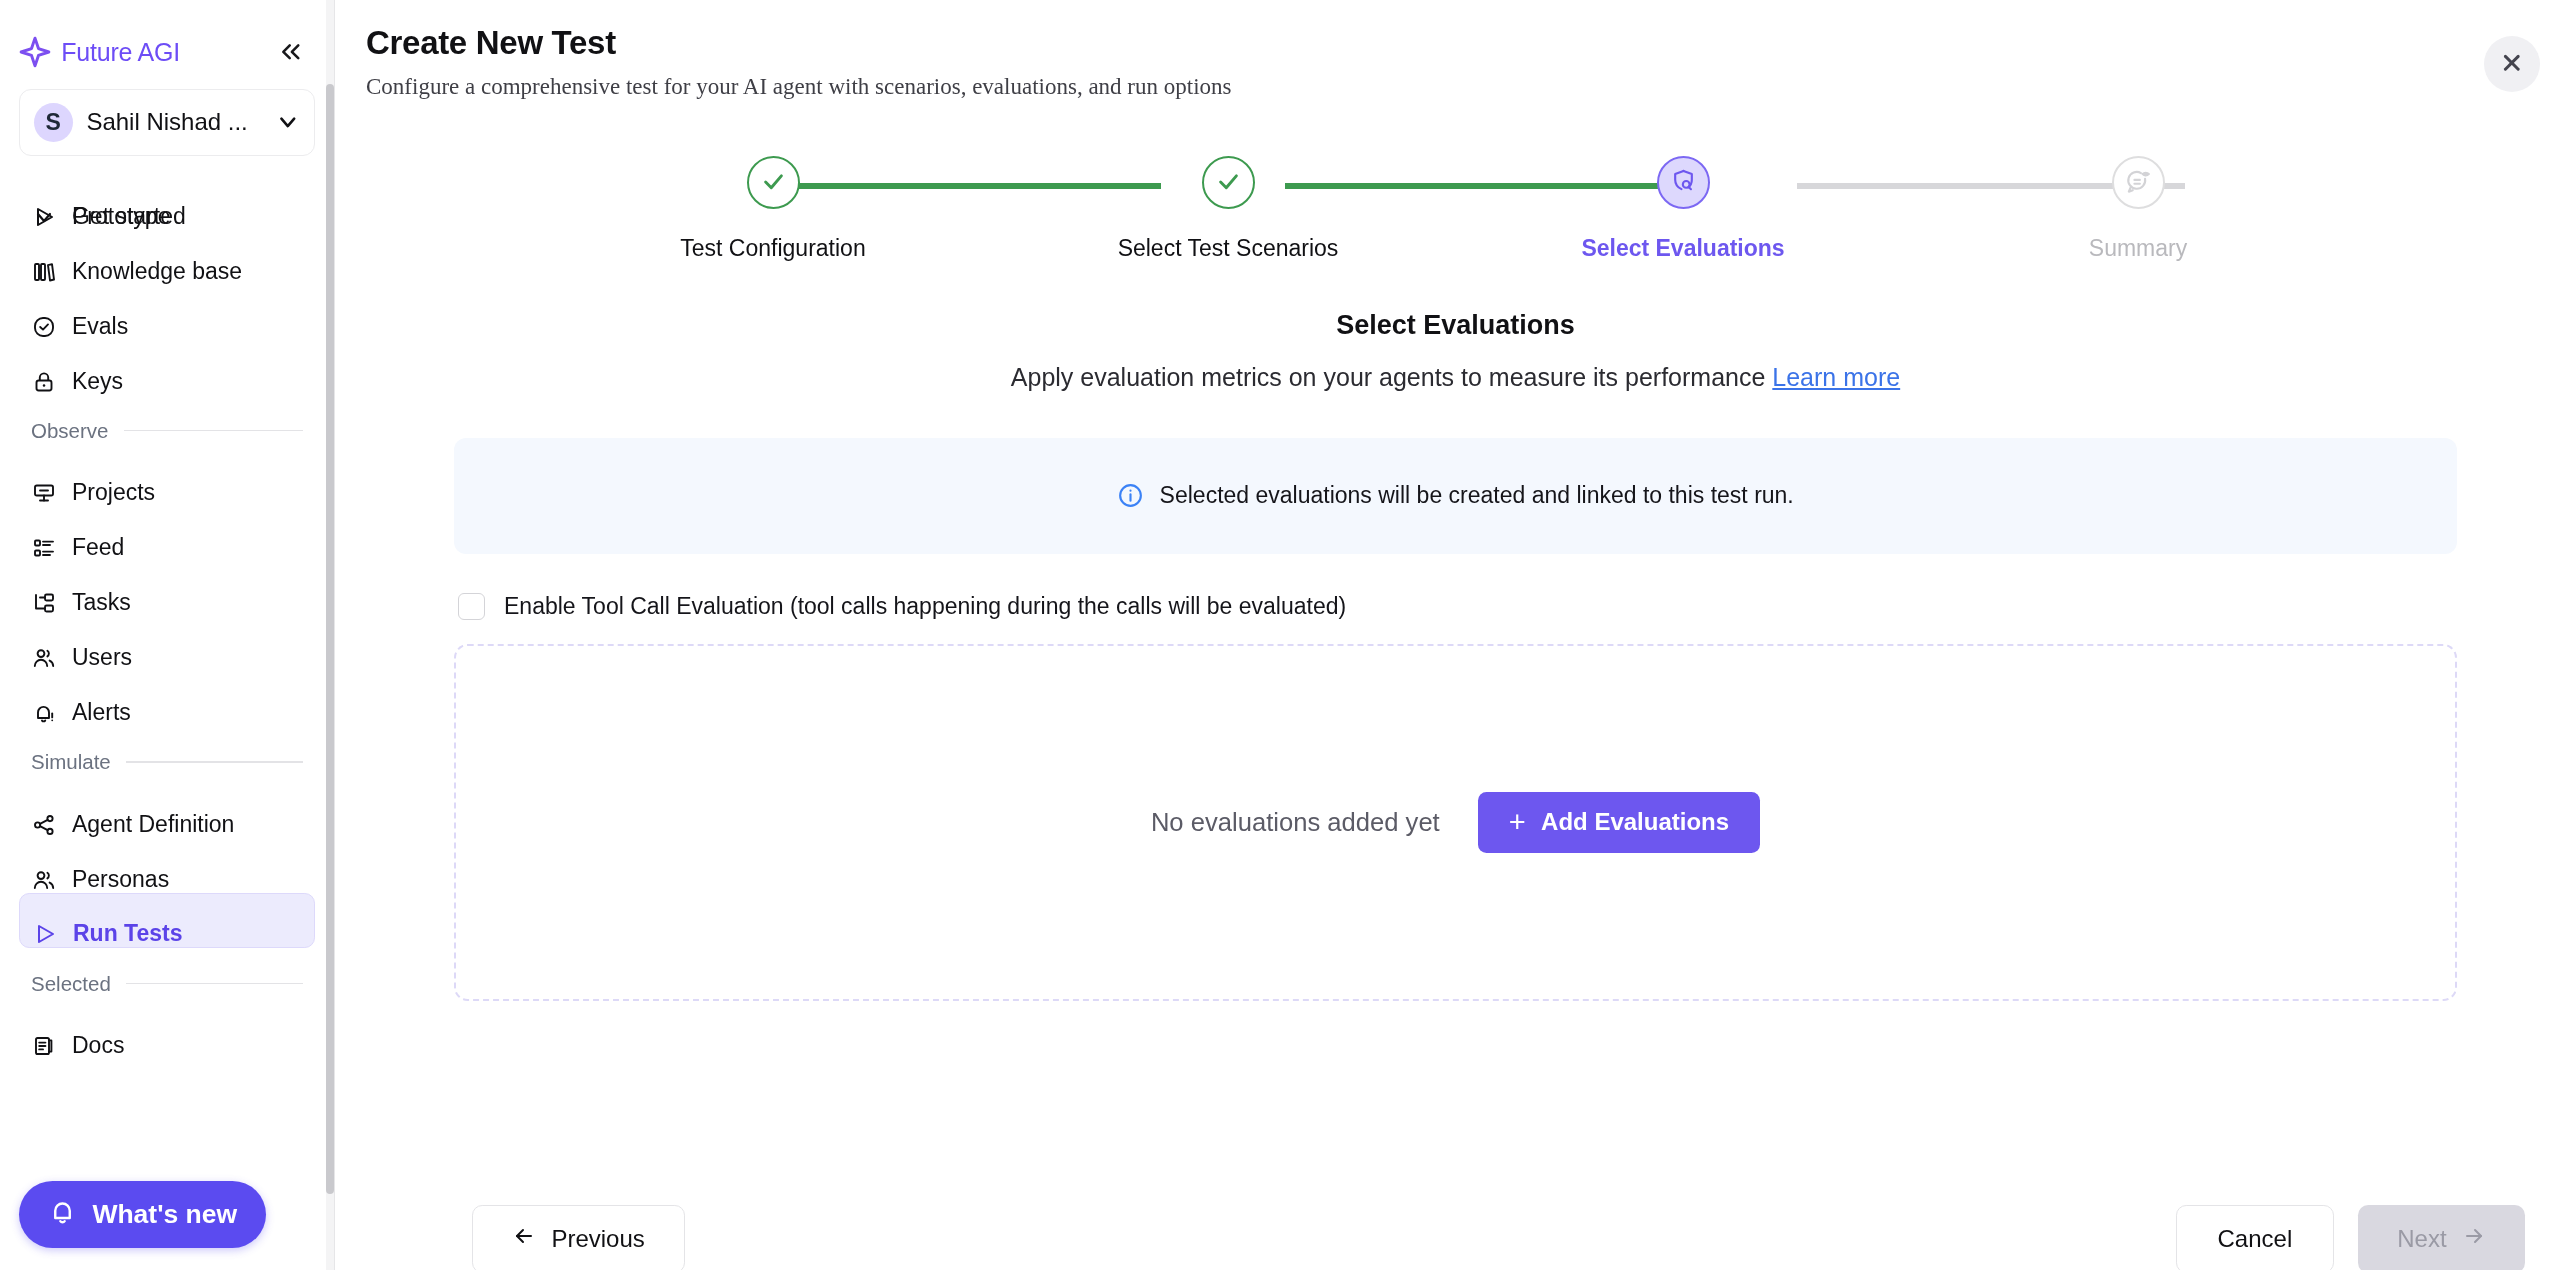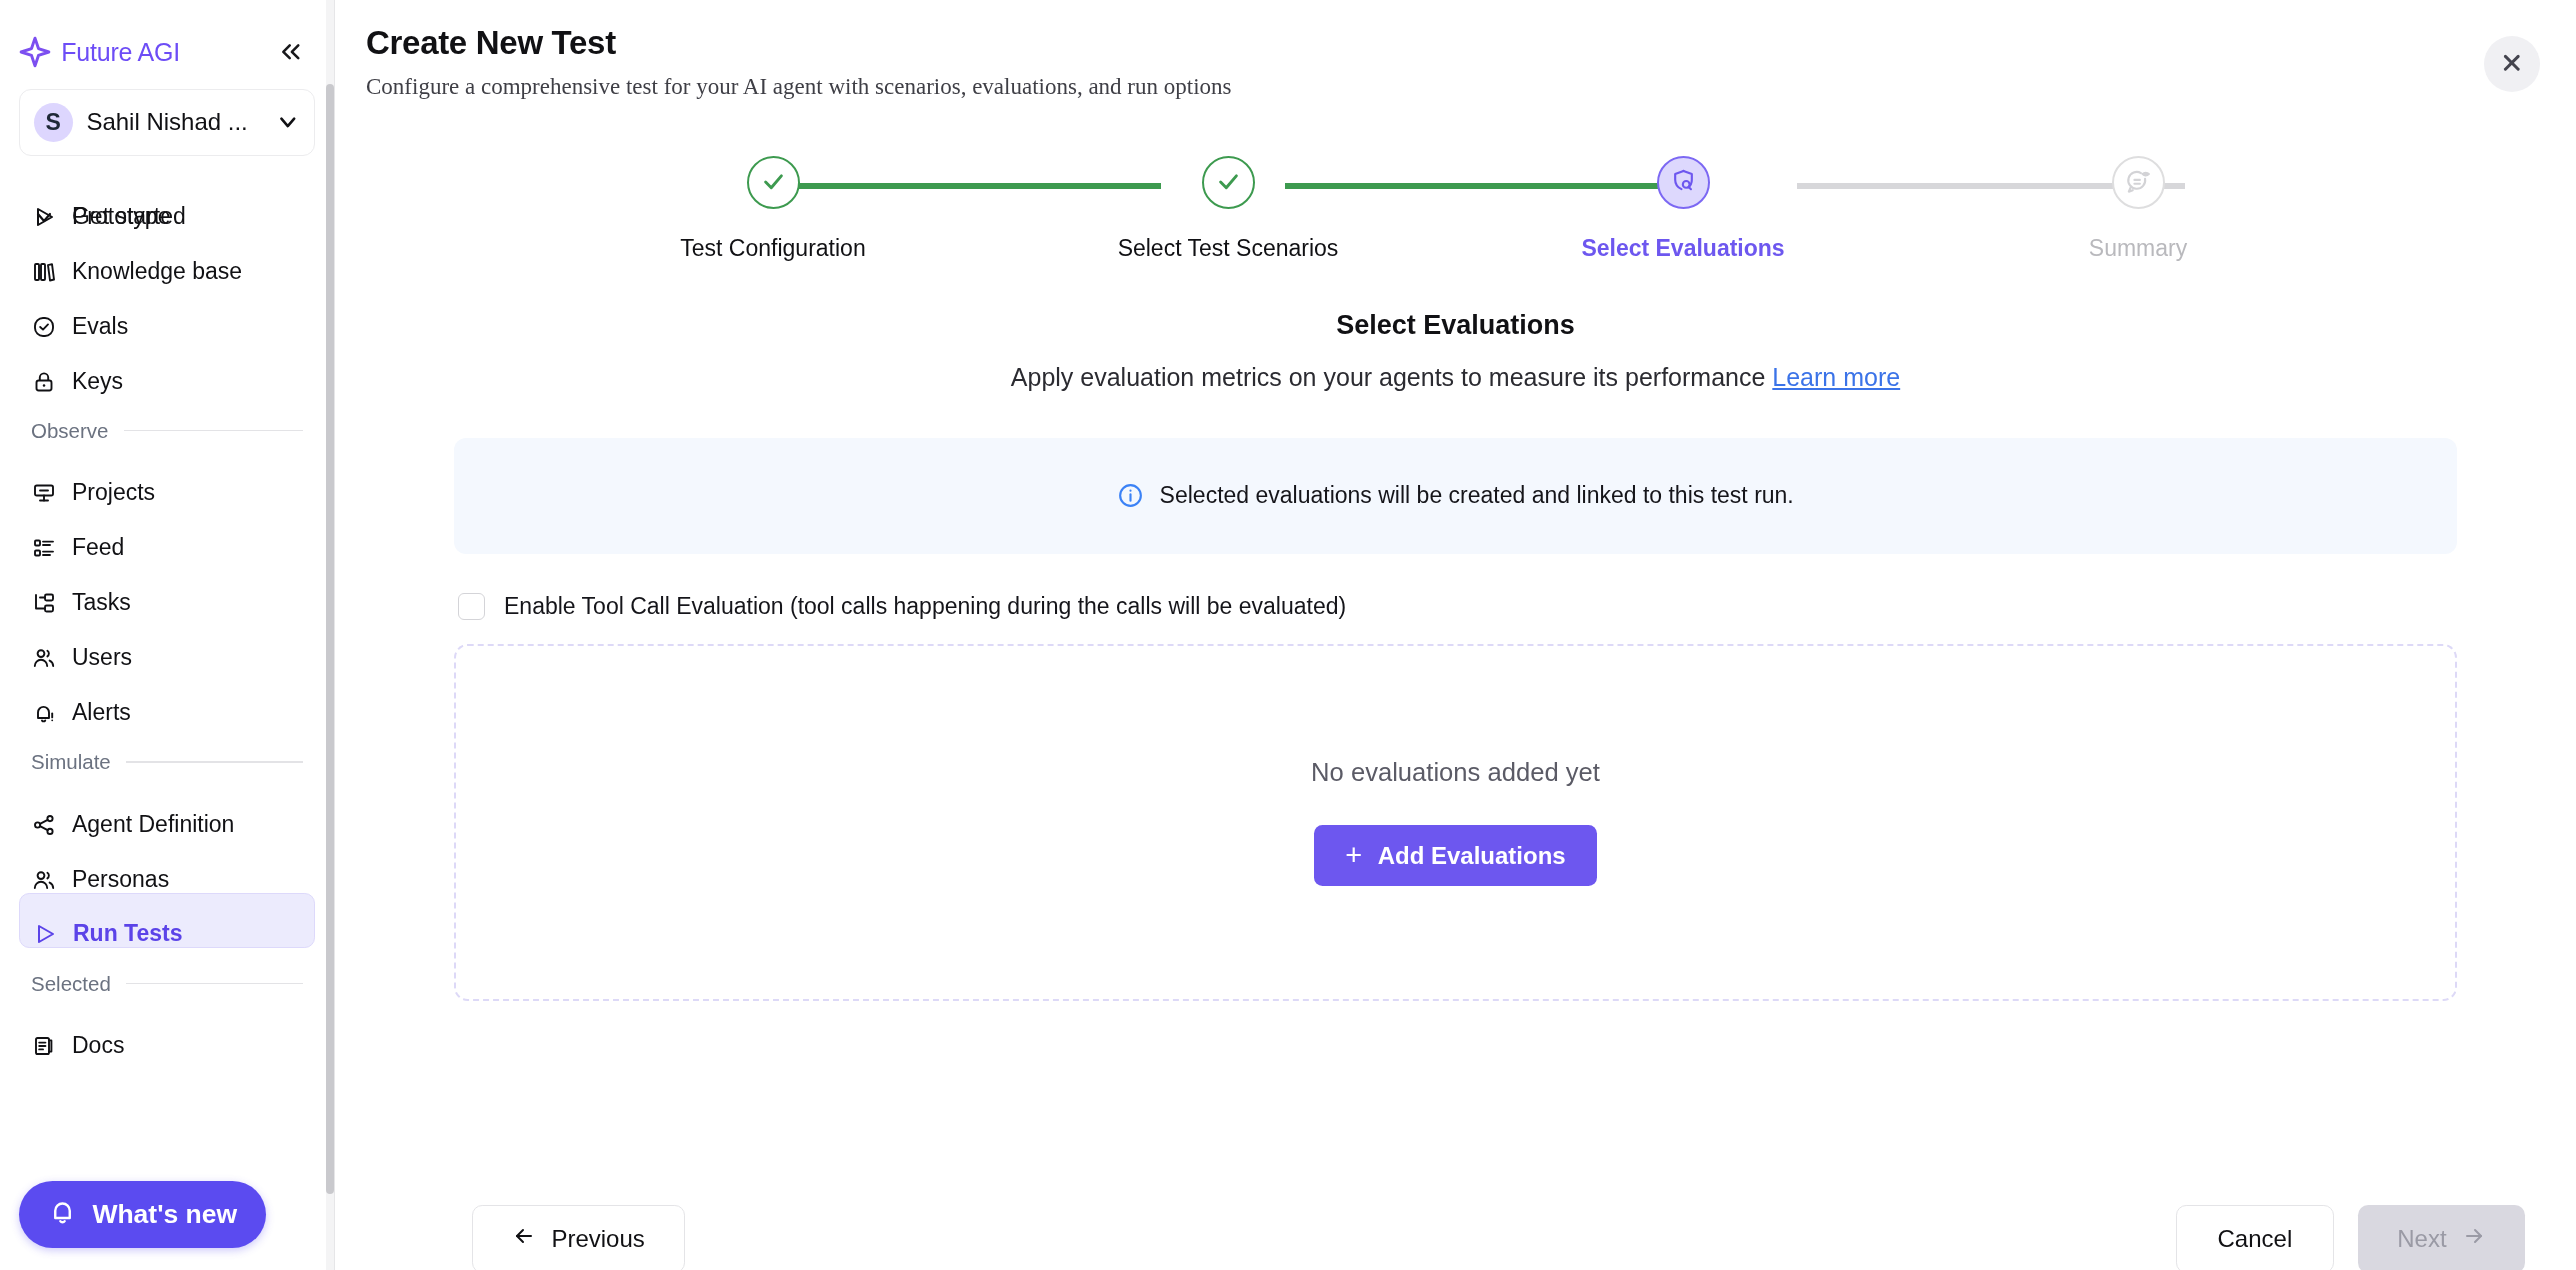--- a/index.html
+++ b/index.html
@@ -170,21 +170,21 @@
     background: #fff; flex: 0 0 27px; cursor: pointer;
   }
   .check-label { font-size: 23px; color: #15151a; }
 
   
   .drop-area {
     margin: 24px 119px 0 119px;
     height: 357px;
     border: 2.6px dashed #ddd9f7;
     border-radius: 13.7px;
-    display: flex; flex-direction: column; align-items: center; justify-content: center;
+    display: flex; flex-direction: row; align-items: center; justify-content: center;
     gap: 38px;
   }
   .empty-text { font-size: 25.6px; color: #5b5b66; }
   .add-btn {
     background: #6d57ef; color: #fff;
     height: 61px; padding: 0 31px;
     border-radius: 8.5px; border: none;
     font-size: 24px; font-weight: 700;
     display: flex; align-items: center; gap: 15.4px;
     cursor: pointer;

